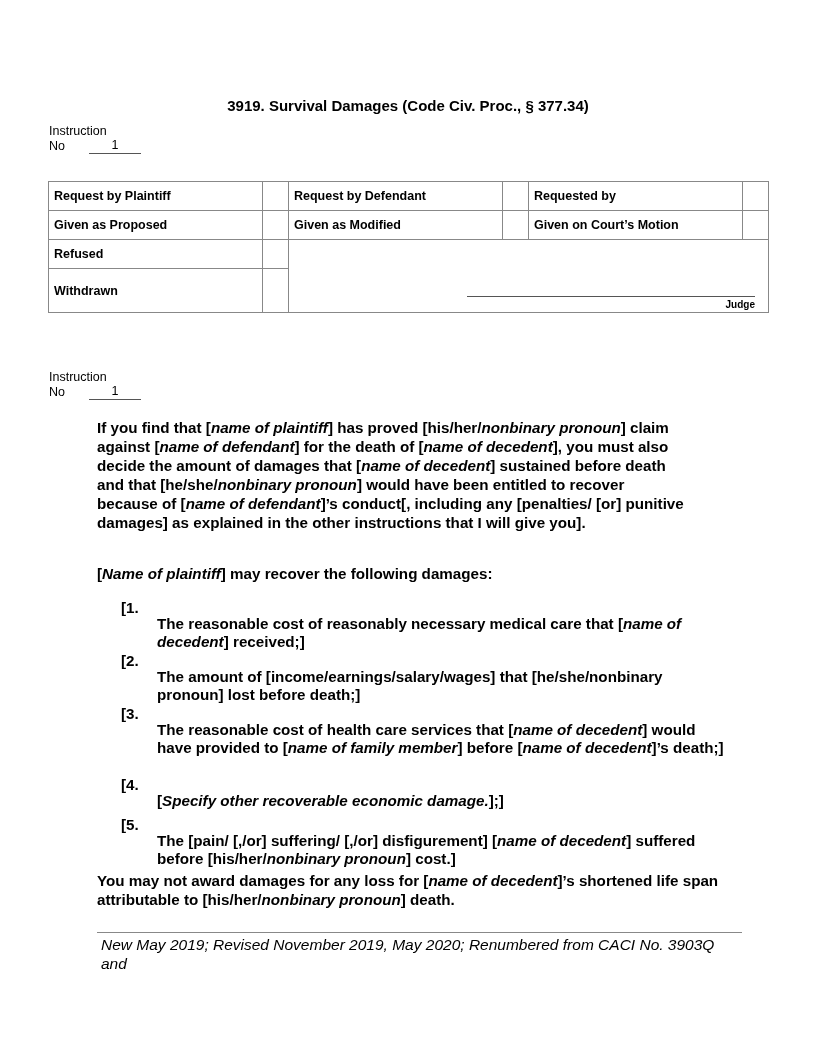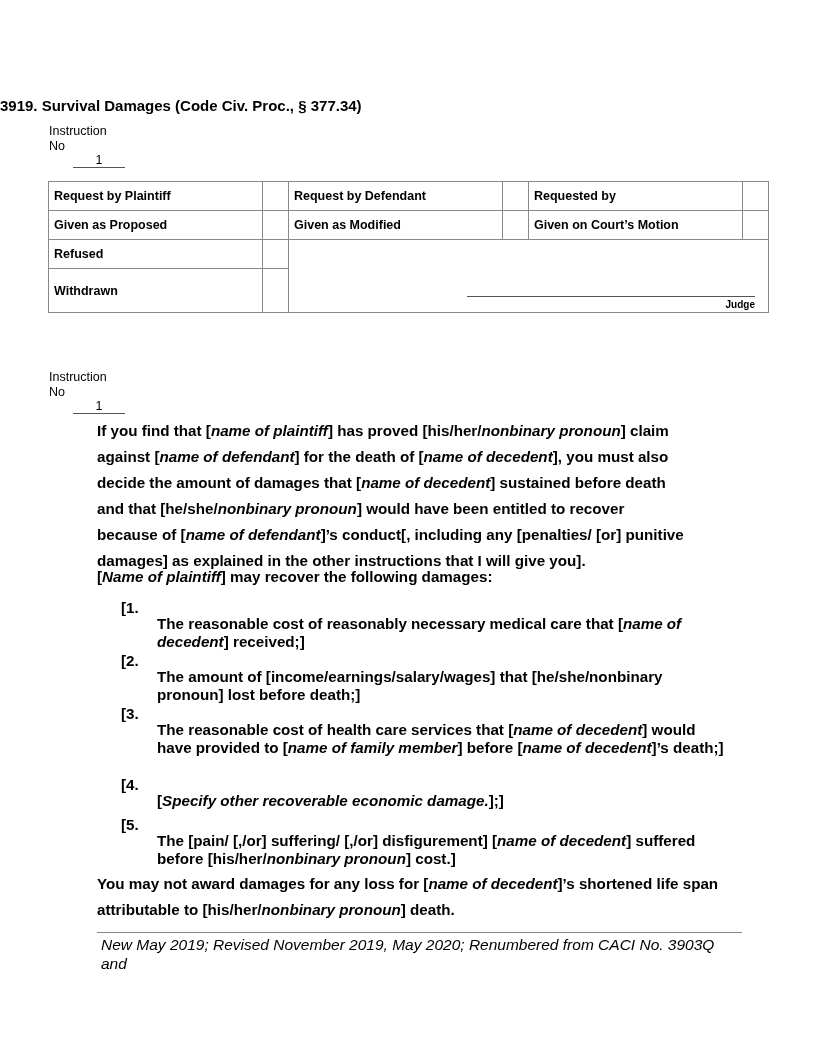--- a/index.html
+++ b/index.html
@@ -1,36 +1,36 @@
 <!DOCTYPE html>
 <html><head>
 <meta charset="utf-8">
 <style>
   html, body { margin: 0; padding: 0; background: #ffffff; }
   body { width: 816px; height: 1056px; position: relative; overflow: hidden;
          font-family: "Liberation Sans", sans-serif; color: #000; }
-  .title { position: absolute; top: 97px; left: 0; width: 816px; text-align: left;
+  .title { position: absolute; top: 97px; left: 0; width: 816px; text-align: center;
            font-weight: bold; font-size: 15px; }
   .instr { position: absolute; left: 49px; font-size: 12.5px; line-height: 15px; }
-  .instr .no-row { display: flex; flex-direction: column; }
+  .instr .no-row { display: flex; }
   .instr .no-val { display: inline-block; width: 52px; margin-left: 24px; text-align: center;
                    border-bottom: 1px solid #555; line-height: 13px; }
   table.req { position: absolute; top: 181px; left: 48px; width: 721px; border-collapse: collapse;
               font-size: 12.5px; font-weight: bold; }
   table.req td { border: 1px solid #888; padding: 0 5px; height: 28px; vertical-align: middle; }
   table.req td.box { width: 24px; padding: 0; }
   table.req td.lbl1 { width: 196px; }
   table.req td.lbl2 { width: 196px; }
   table.req td.lbl3 { width: 196px; }
   table.req tr.r4 td { height: 43px; }
   .judge-cell { position: relative; }
   .judge-line { position: absolute; left: 178px; right: 13px; bottom: 15px; border-top: 1px solid #555; }
   .judge-label { position: absolute; right: 13px; bottom: 2px; font-size: 10px; margin-left: 18px; }
   .body { position: absolute; left: 97px; width: 590px; font-weight: bold; font-size: 15.2px;
-          line-height: 26px; }
+          line-height: 19px; }
   .body p { margin: 0; }
   .body i { font-style: italic; }
   .list-item { position: absolute; left: 121px; width: 610px; font-weight: bold; font-size: 15.2px;
                line-height: 18.3px; display: flex; }
   .list-item .num { width: 36px; flex: none; }
   .list-item .txt { flex: 1; margin-top: 16px; }
   .rule { position: absolute; top: 932px; left: 97px; width: 645px; border-top: 1px solid #888; }
   .history { position: absolute; top: 935px; left: 101px; width: 640px; font-family: Liberation Sans, sans-serif;
              font-style: italic; font-size: 15.5px; line-height: 19px; }
   .history .l2 { padding-left: 31px; }

